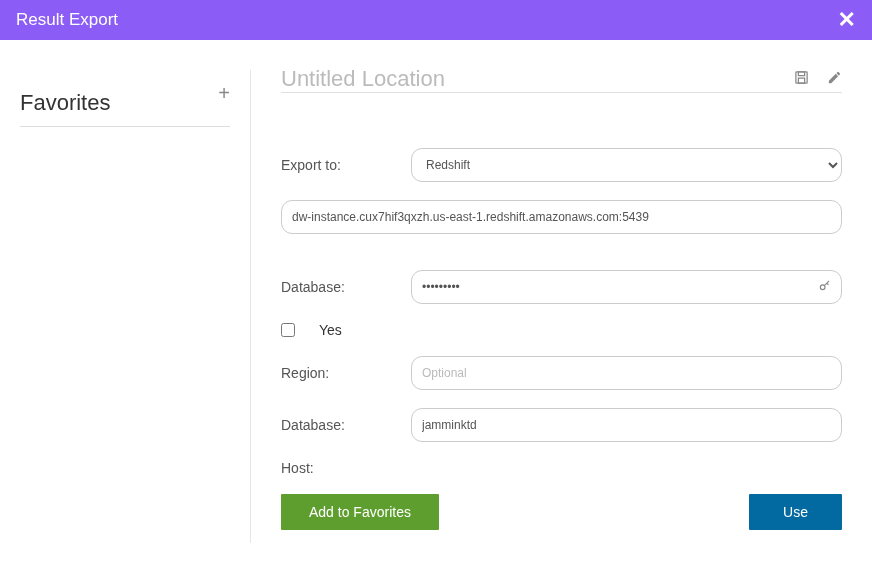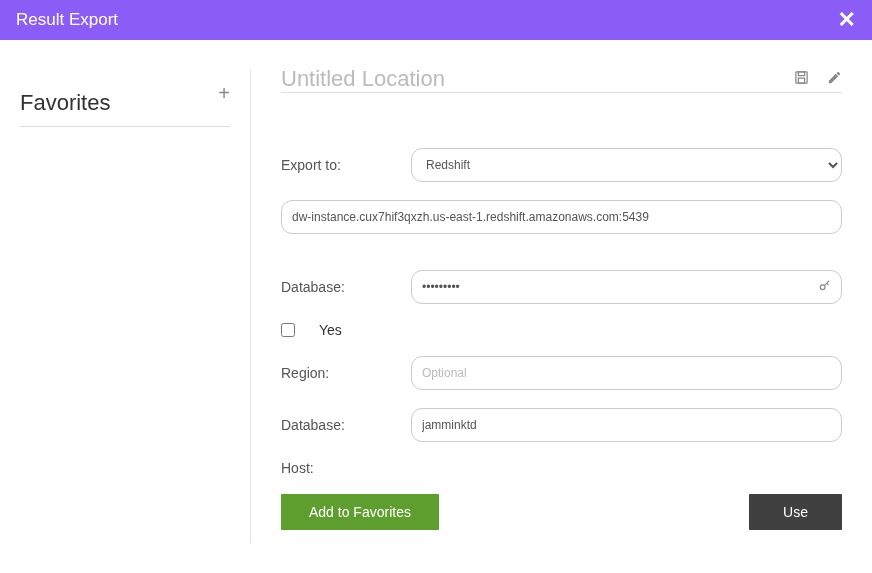--- a/index.html
+++ b/index.html
@@ -150,21 +150,21 @@
       border-radius: 1px;
       color: #fff;
       font-size: 14px;
       cursor: pointer;
       padding: 0 28px;
     }
     .btn-green {
       background: #5e9e2e;
     }
     .btn-blue {
-      background: #404040;
+      background: #0369a1;
       padding: 0 34px;
     }
   </style>
 </head>
 <body>
 
 <div class="header">
   <div class="header-title">Result Export</div>
   <div class="close-icon">✕</div>
 </div>

